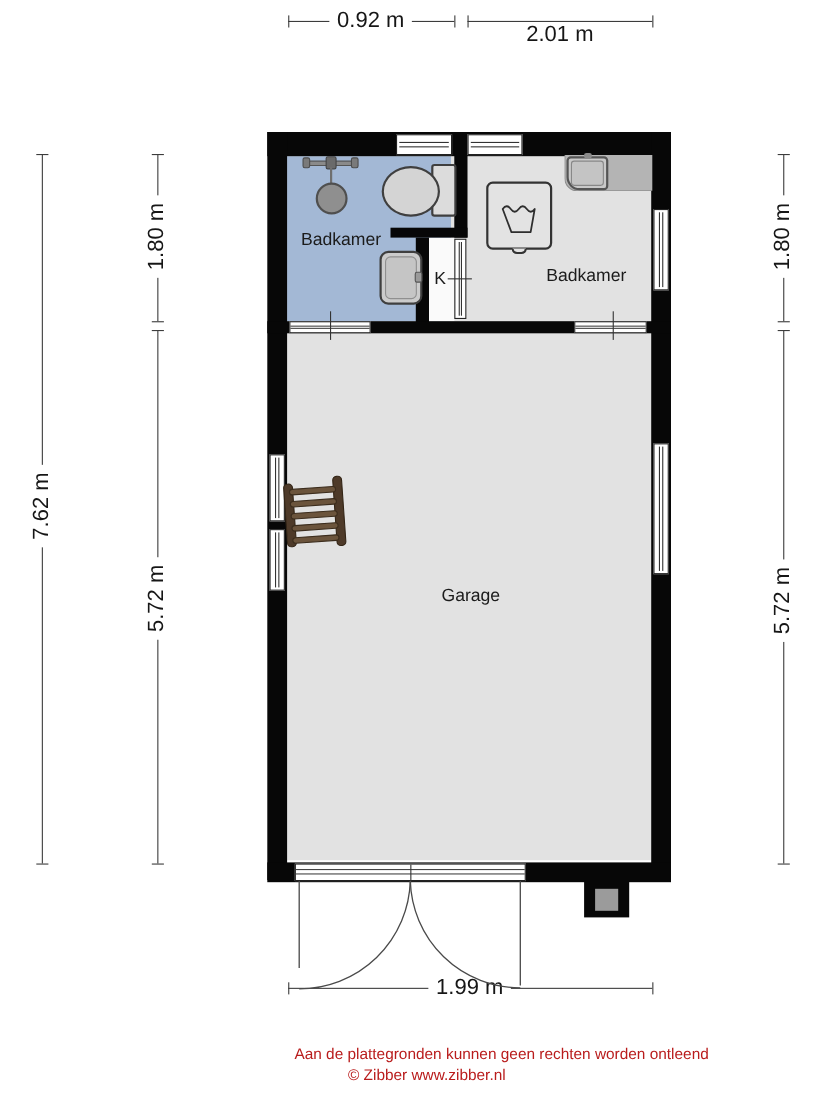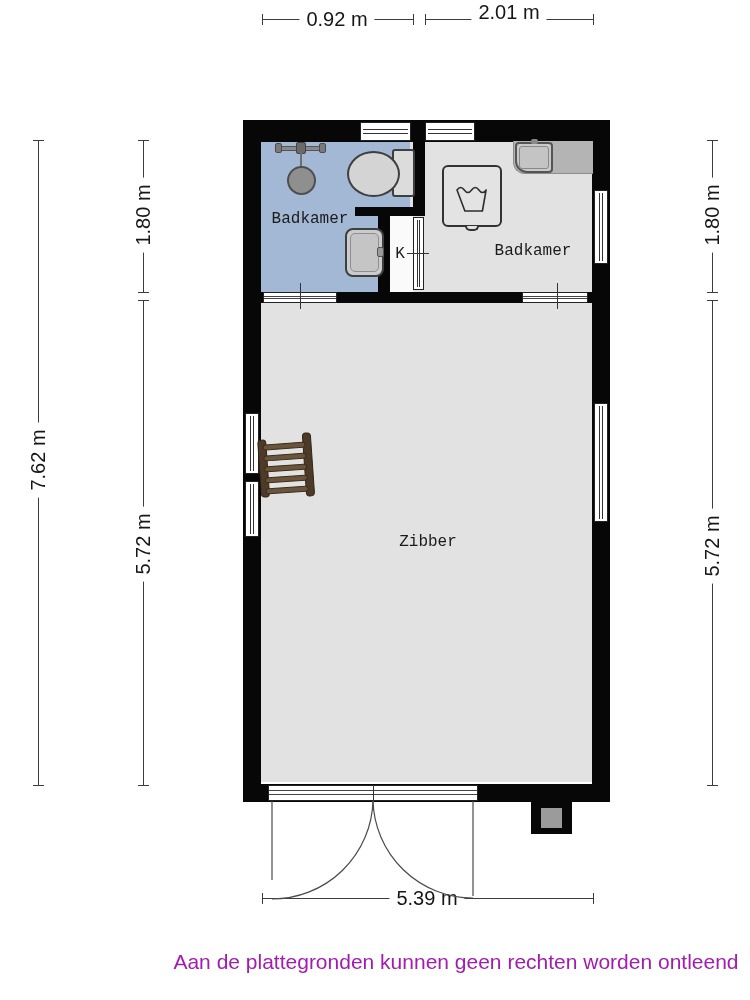--- a/index.html
+++ b/index.html
@@ -16,54 +16,54 @@
   .dim-label-h {
     position:absolute; transform:translate(-50%,-50%);
     background:#fff; padding:0 7px; font-size:20px; white-space:nowrap; color:#161616;
   }
   .dim-label-v {
     position:absolute; transform:translate(-50%,-50%) rotate(-90deg);
     background:#fff; padding:0 7px; font-size:20px; white-space:nowrap; color:#161616;
   }
   .room-label {
     position:absolute; transform:translate(-50%,-50%);
-    font-size:16px; white-space:nowrap; color:#1b1b1b;font-family:Liberation Mono, monospace;
+    font-size:16px; white-space:nowrap; color:#1b1b1b;
   }
   .win-h { position:absolute; background:#fff; border:1px solid #222; }
   .win-h::before, .win-h::after { content:""; position:absolute; left:2px; right:2px; border-top:1px solid #333; }
   .win-h::before { top:36%; } .win-h::after { top:58%; }
   .win-v { position:absolute; background:#fff; border:1px solid #222; }
   .win-v::before, .win-v::after { content:""; position:absolute; top:2px; bottom:2px; border-left:1px solid #333; }
   .win-v::before { left:36%; } .win-v::after { left:58%; }
   .thresh { position:absolute; background:#fff; border:1px solid #222; }
   .thresh::before, .thresh::after { content:""; position:absolute; left:0; right:0; border-top:1px solid #444; }
   .thresh::before { top:30%; } .thresh::after { top:60%; }
   .tick-v { position:absolute; width:1px; height:11px; background:#3c3c3c; }
   .tick-h { position:absolute; width:11px; height:1px; background:#3c3c3c; }
   .rail { position:absolute; width:9px; background:#4e3a29; border:1px solid #332516; border-radius:4px; }
   .rung { position:absolute; left:6px; width:43px; height:6px; background:#6b543c; border:1px solid #3c2d1d; border-radius:3px; }
-  .caption-line { position:absolute; transform:translateX(-50%); font-size:21px; color:#a21caf; white-space:nowrap; }
+  .caption-line { position:absolute; transform:translateX(-50%); font-size:14px; color:#b91c1c; white-space:nowrap; }
   svg { position:absolute; left:0; top:0; pointer-events:none; }
 </style>
 </head>
 <body>
 
 <div class="canvas">
 
   <div>
     <div class="dl" style="left:262px;top:19px;width:151px;height:1px"></div>
     <div class="tick-v" style="left:262px;top:14px"></div>
     <div class="tick-v" style="left:413px;top:14px"></div>
     <div class="dim-label-h" style="left:337px;top:19px">0.92 m</div>
   </div>
   <div>
     <div class="dl" style="left:425px;top:19px;width:168px;height:1px"></div>
     <div class="tick-v" style="left:425px;top:14px"></div>
     <div class="tick-v" style="left:593px;top:14px"></div>
-    <div class="dim-label-h" style="left:509px;top:12px">2.01 m</div>
+    <div class="dim-label-h" style="left:509px;top:32px">2.01 m</div>
   </div>
 
   <div>
     <div class="dl" style="left:38px;top:140px;width:1px;height:645px"></div>
     <div class="tick-h" style="left:33px;top:140px"></div>
     <div class="tick-h" style="left:33px;top:785px"></div>
     <div class="dim-label-v" style="left:38px;top:460px">7.62 m</div>
   </div>
   <div>
     <div class="dl" style="left:143px;top:140px;width:1px;height:152px"></div>
@@ -88,21 +88,21 @@
     <div class="dl" style="left:712px;top:300px;width:1px;height:485px"></div>
     <div class="tick-h" style="left:707px;top:300px"></div>
     <div class="tick-h" style="left:707px;top:785px"></div>
     <div class="dim-label-v" style="left:712px;top:546px">5.72 m</div>
   </div>
 
   <div>
     <div class="dl" style="left:262px;top:898px;width:331px;height:1px"></div>
     <div class="tick-v" style="left:262px;top:893px"></div>
     <div class="tick-v" style="left:593px;top:893px"></div>
-    <div class="dim-label-h" style="left:427px;top:898px">5.39 m</div>
+    <div class="dim-label-h" style="left:427px;top:898px">1.99 m</div>
   </div>
 
   <div class="floor" style="left:261px;top:142px;width:331px;height:640px;background:#e2e2e2"></div>
   <div class="floor" style="left:261px;top:142px;width:149px;height:150px;background:#a3b8d5"></div>
   <div class="floor" style="left:390px;top:216px;width:23px;height:76px;background:#fafafa"></div>
 
   <div class="wall" style="left:243px;top:120px;width:367px;height:22px"></div>
   <div class="wall" style="left:243px;top:120px;width:18px;height:680px"></div>
   <div class="wall" style="left:592px;top:120px;width:18px;height:680px"></div>
   <div class="wall" style="left:243px;top:784px;width:367px;height:18px"></div>
@@ -173,17 +173,18 @@
     <path d="M 373 801 A 101 101 0 0 1 272 899" fill="none" stroke="#4a4a4a" stroke-width="1.2"></path>
     <path d="M 373 801 A 100 100 0 0 0 473 898" fill="none" stroke="#4a4a4a" stroke-width="1.2"></path>
     <line x1="272" y1="801" x2="272" y2="880" stroke="#4a4a4a" stroke-width="1.2"></line>
     <line x1="473" y1="801" x2="473" y2="896" stroke="#4a4a4a" stroke-width="1.2"></line>
     <path d="M 457 190 q 3.6 -5 7.3 0 q 3.6 5 7.3 0 q 3.6 -5 7.3 0 q 3.6 5 7.2 0 l -3.7 21 l -17.5 0 z" fill="none" stroke="#2e2e2e" stroke-width="1.6" stroke-linejoin="round"></path>
   </svg>
 
   <div class="room-label" style="left:310px;top:219px">Badkamer</div>
   <div class="room-label" style="left:400px;top:254px">K</div>
   <div class="room-label" style="left:533px;top:251px">Badkamer</div>
-  <div class="room-label" style="left:428px;top:542px">Zibber</div>
+  <div class="room-label" style="left:428px;top:542px">Garage</div>
 
   <div class="caption-line" style="left:456px;top:950px">Aan de plattegronden kunnen geen rechten worden ontleend</div>
+  <div class="caption-line" style="left:388px;top:969px">© Zibber www.zibber.nl</div>
 
 </div>
 
 </body></html>

